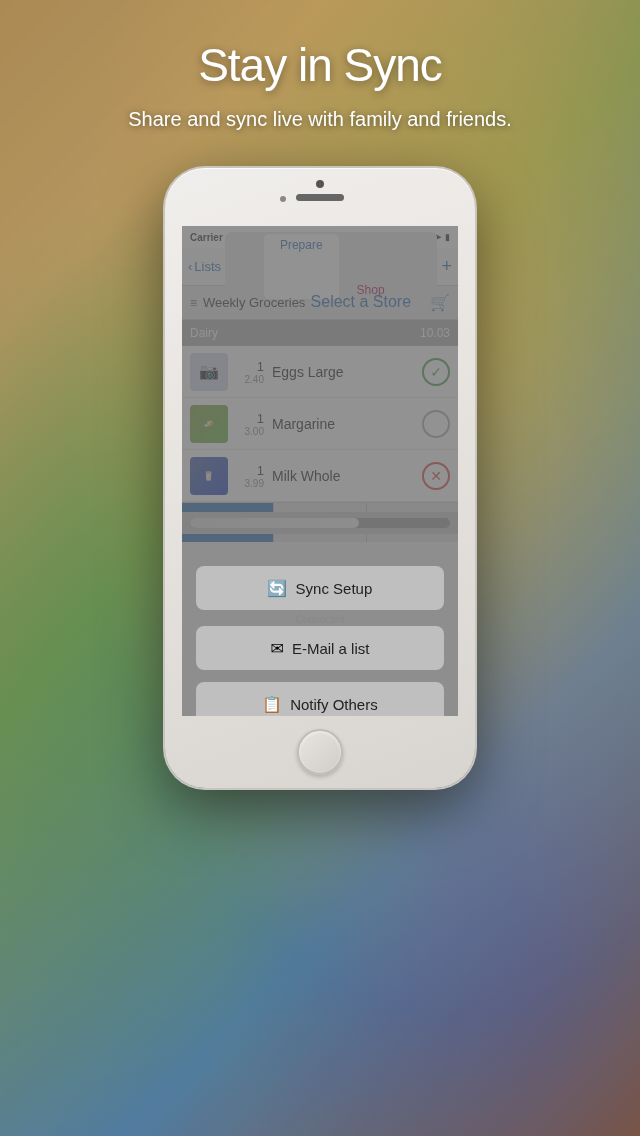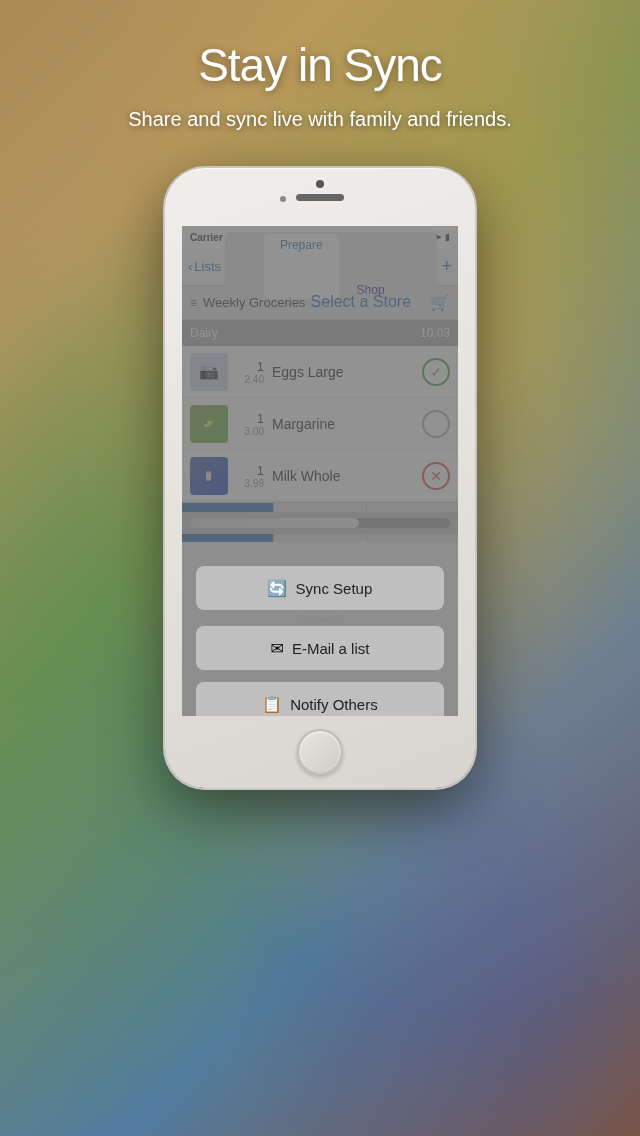--- a/index.html
+++ b/index.html
@@ -167,21 +167,21 @@
       flex: 1;
       justify-content: center;
       background: #e8e8e8;
       border-radius: 6px;
       overflow: hidden;
     }
 
     .nav-tab {
       padding: 4px 16px;
       font-size: 12px;
-      color: #4c1d95;
+      color: #be185d;
       cursor: pointer;
       margin-top: 47px;
     }
 
     .nav-tab.active {
       background: #fff;
       border-radius: 5px;
       color: #2a6eb5;
       font-weight: 500;
       margin: 2px;

